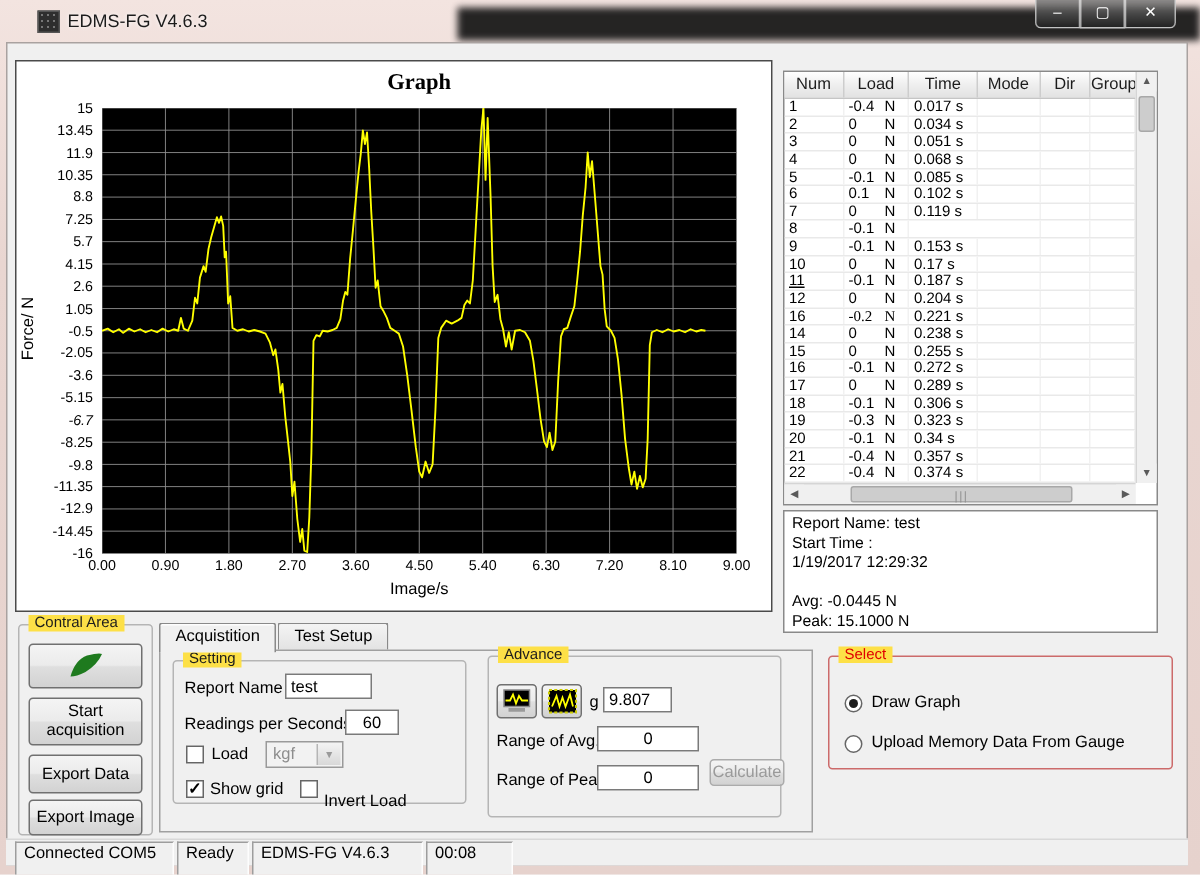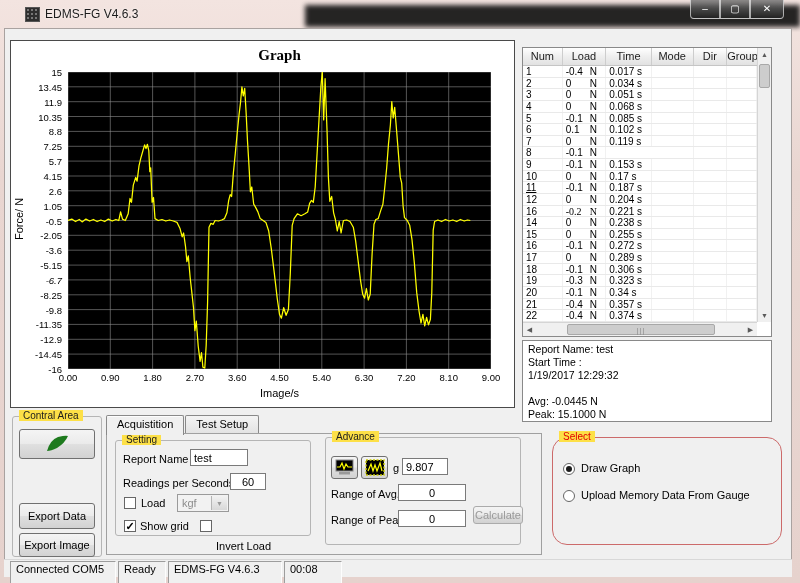--- a/index.html
+++ b/index.html
@@ -365,20 +365,21 @@
     <div>Peak: 15.1000   N</div>
   </div>
 
 <div class="abs group" style="left:12px;top:416px;width:90px;height:141px;">
   <span class="group-label">Contral Area</span>
   <div class="btn abs" style="left:6px;top:12px;width:76px;height:30px;">
     <svg width="26" height="20" viewBox="0 0 26 20">
       <path d="M3 17 Q6 6 14 3 Q22 1 24 2 Q21 9 13 14 Q7 17 3 17 Z" fill="#1e7a1e"></path>
     </svg>
   </div>
+  <div class="btn abs" style="left:6px;top:48px;width:76px;height:32px;line-height:13px;">Start acquisition</div>
   <div class="btn abs" style="left:6px;top:86px;width:76px;height:26px;">Export Data</div>
   <div class="btn abs" style="left:6px;top:116px;width:76px;height:24px;">Export Image</div>
 </div>
 
 <div class="abs tabstrip">
   <div class="tab active">Acquistition</div>
   <div class="tab">Test Setup</div>
 </div>
 <div class="abs tabpage"></div>
 
@@ -391,21 +392,21 @@
 <input class="txt center" style="left: 230px; top: 473px; width: 36px; height: 17px;" value="60">
 <div class="checkbox" style="left:124px;top:497px;"></div>
 <div class="lbl" style="left:141px;top:497px;">Load</div>
 <div class="combo" style="left:177px;top:494px;width:52px;height:18px;">
   <span class="cv">kgf</span>
   <span class="ca">▼</span>
 </div>
 <div class="checkbox" style="left:124px;top:520px;">✓</div>
 <div class="lbl" style="left:140px;top:520px;">Show grid</div>
 <div class="checkbox" style="left:200px;top:520px;"></div>
-<div class="lbl" style="left:216px;top:540px;">Invert Load</div>
+<div class="lbl" style="left:216px;top:528px;">Invert Load</div>
 
 <div class="abs group" style="left:325px;top:437px;width:196px;height:108px;">
   <span class="group-label">Advance</span>
 </div>
 <div class="btn iconbtn" style="left:331px;top:456px;">
   <svg width="19" height="17" viewBox="0 0 19 17">
     <rect x="1" y="1" width="17" height="11" fill="#000" stroke="#888" stroke-width="1"></rect>
     <polyline points="2,8 5,8 7,4 9,10 11,5 13,8 17,8" fill="none" stroke="#ffff00" stroke-width="1.2"></polyline>
     <rect x="4" y="13" width="11" height="2.5" fill="#9a9a9a"></rect>
   </svg>
@@ -417,21 +418,21 @@
   </svg>
 </div>
 <div class="lbl" style="left:393px;top:462px;">g</div>
 <input class="txt" style="left: 402px; top: 458px; width: 46px; height: 17px;" value="9.807">
 <div class="lbl" style="left:331px;top:488px;">Range of Avg.</div>
 <input class="txt center" style="left: 398px; top: 484px; width: 68px; height: 17px;" value="0">
 <div class="lbl" style="left:331px;top:514px;">Range of Peak</div>
 <input class="txt center" style="left: 398px; top: 510px; width: 68px; height: 17px;" value="0">
 <div class="btn disabled abs" style="left:473px;top:506px;width:50px;height:18px;">Calculate</div>
 
-<div class="abs group red" style="left:552px;top:437px;width:230px;height:108px;border-radius:15px;">
+<div class="abs group red" style="left:552px;top:437px;width:230px;height:76px;">
   <span class="group-label red">Select</span>
 </div>
 <div class="radio sel" style="left:563px;top:463px;"></div>
 <div class="lbl" style="left:581px;top:462px;">Draw Graph</div>
 <div class="radio" style="left:563px;top:490px;"></div>
 <div class="lbl" style="left:581px;top:489px;">Upload Memory Data From Gauge</div>
 
 <div class="abs statusbar">
   <div class="status-panel" style="left:6px;width:106px;">Connected COM5</div>
   <div class="status-panel" style="left:114px;width:48px;">Ready</div>

